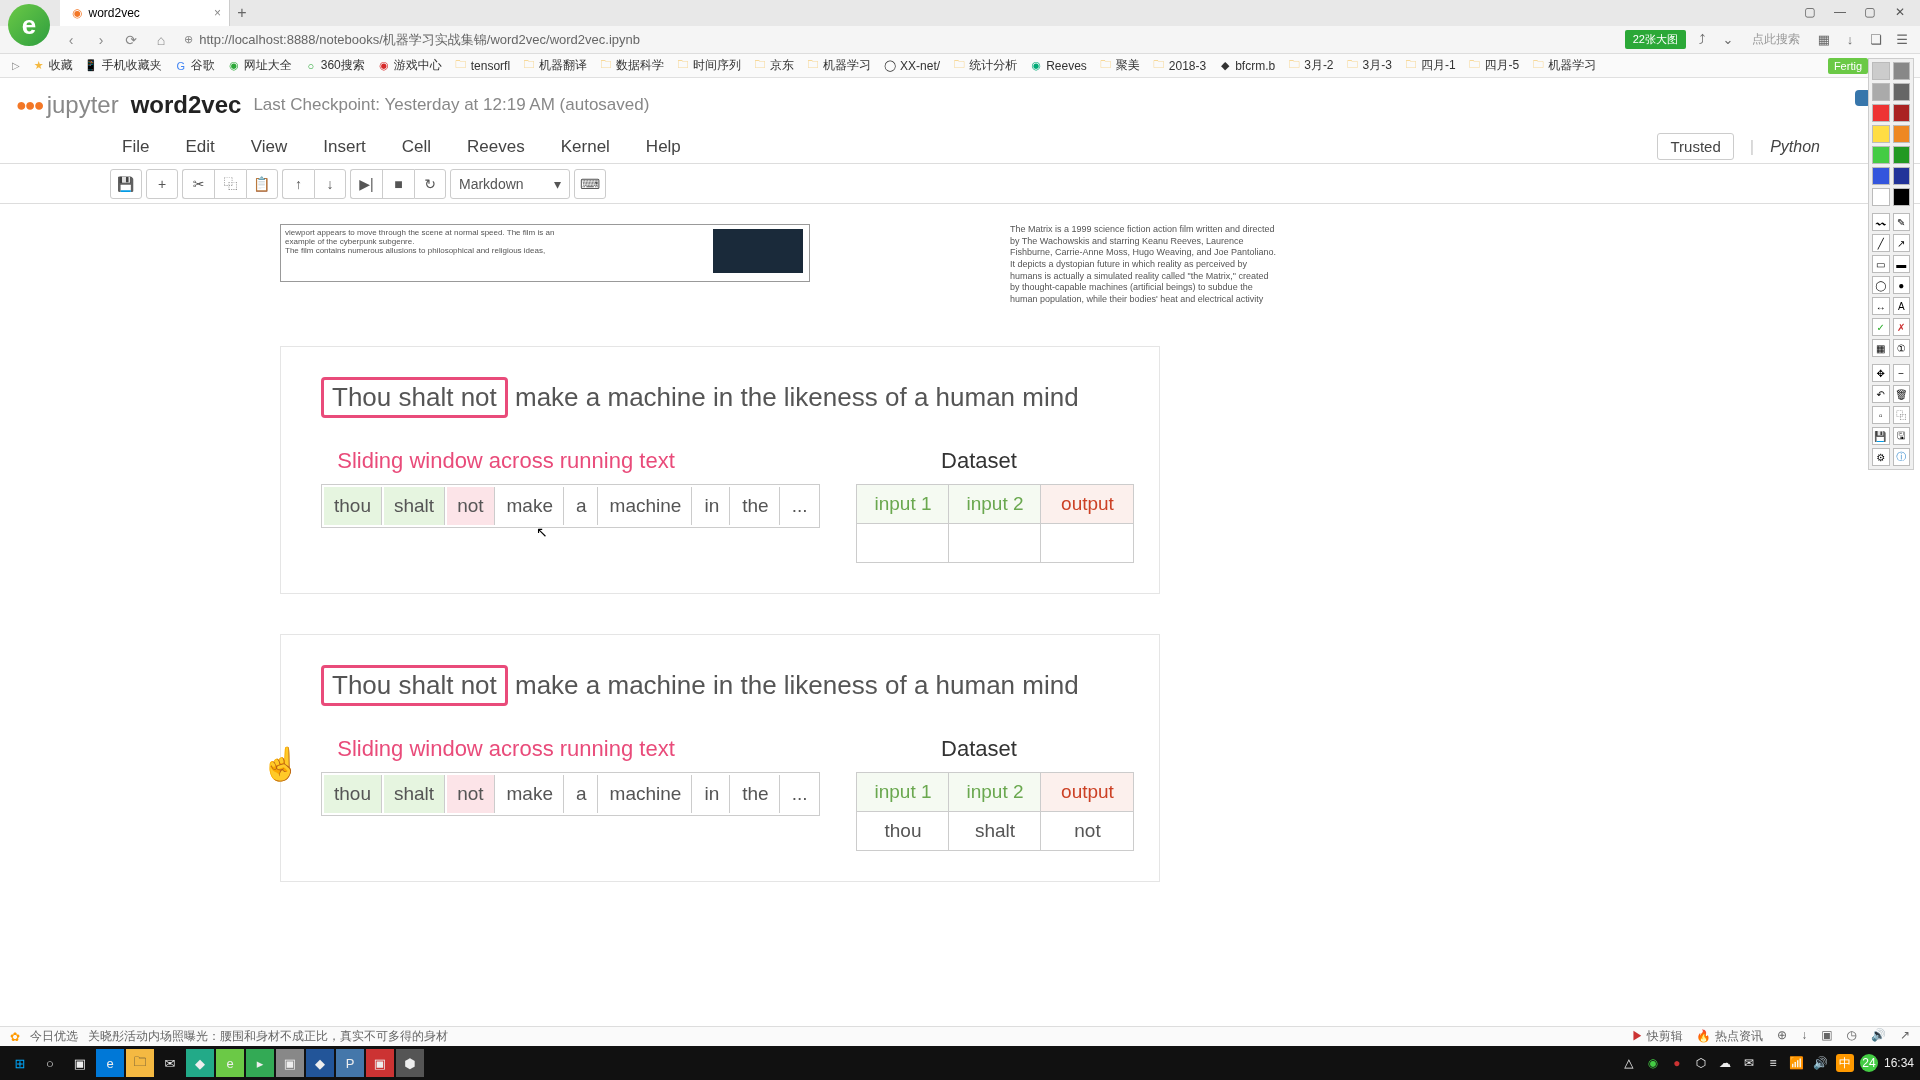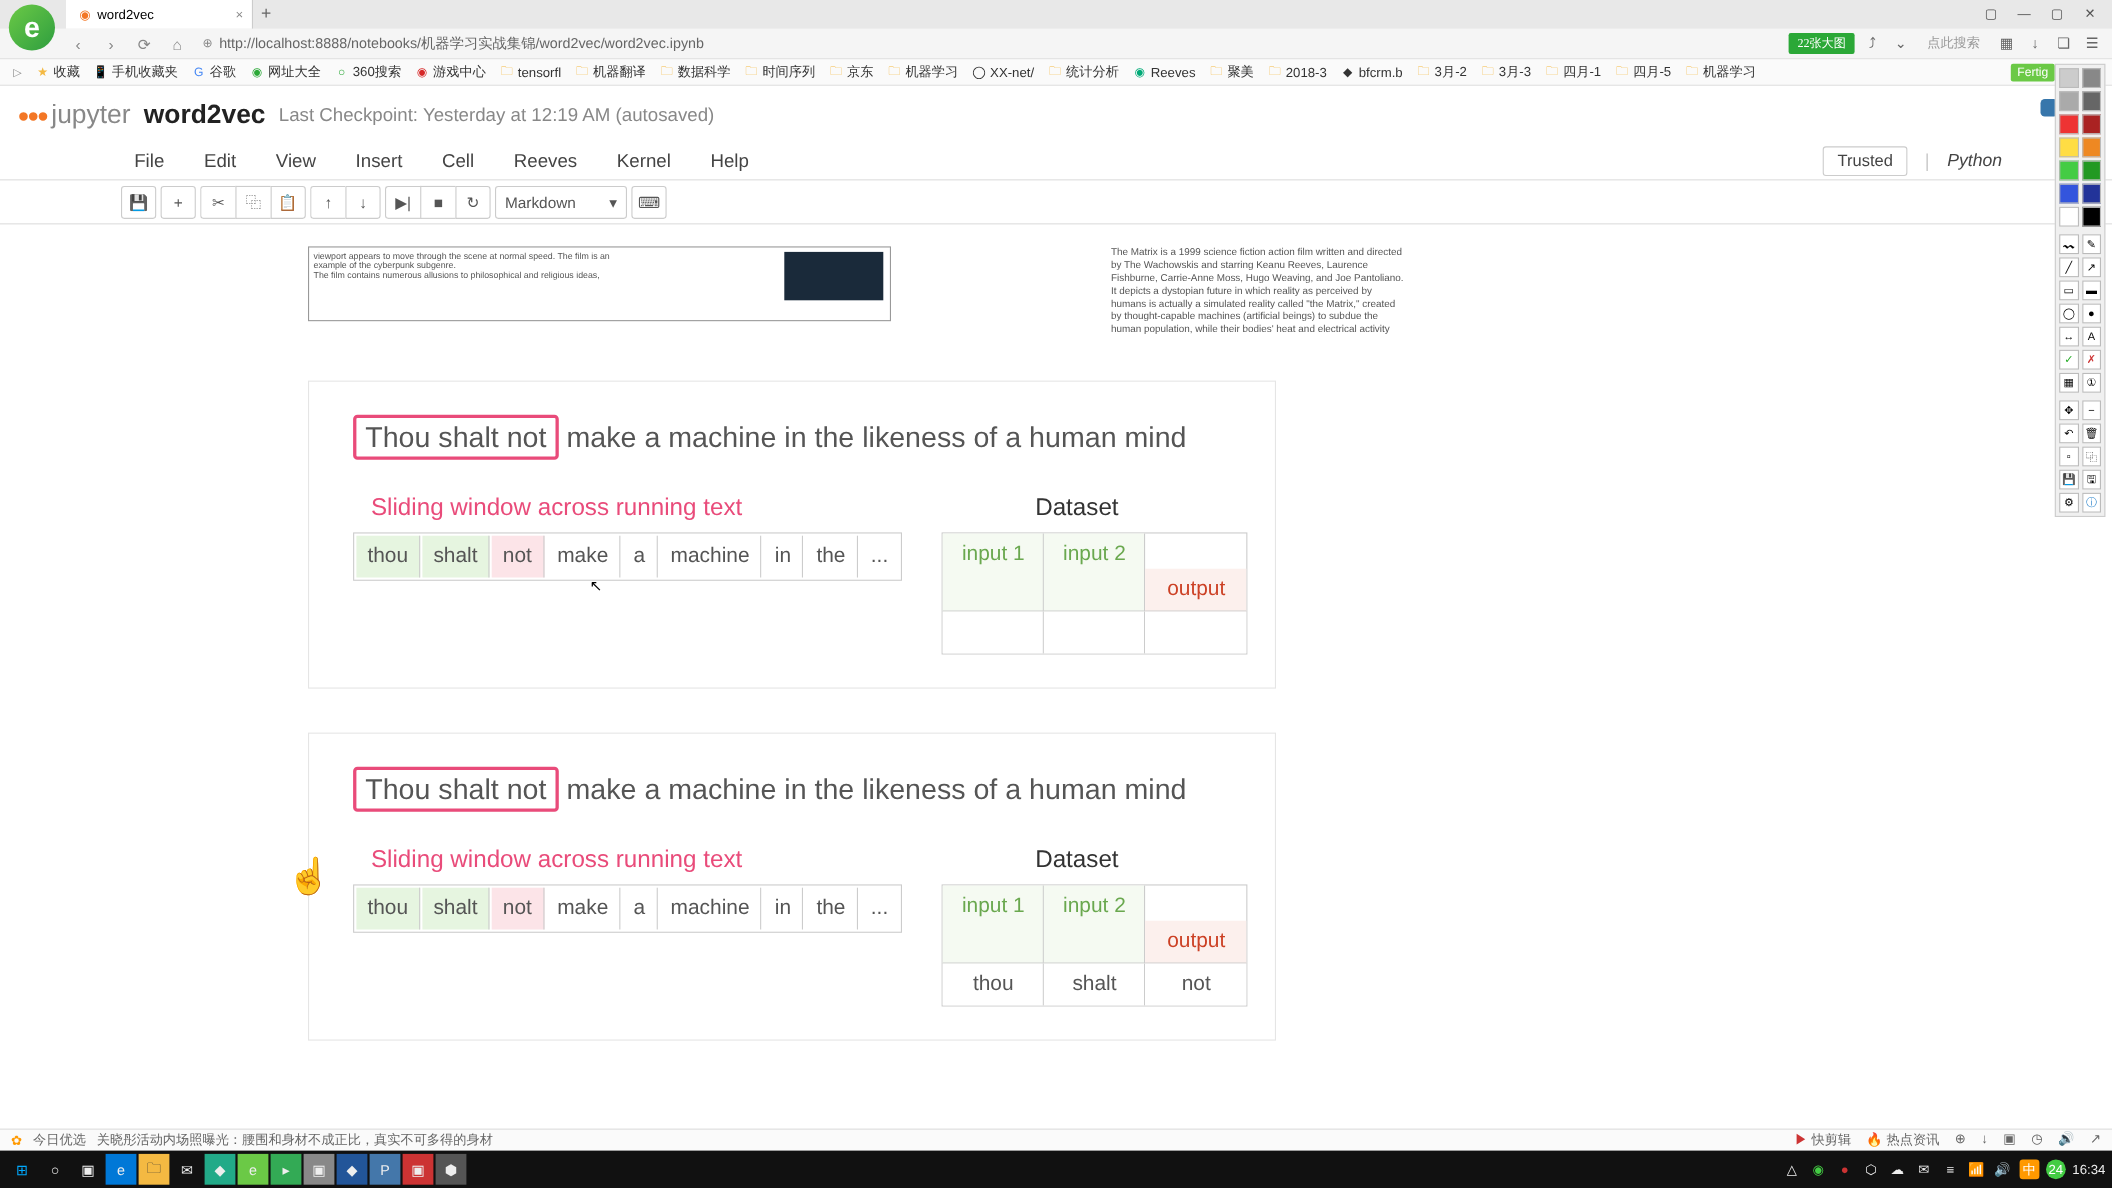--- a/index.html
+++ b/index.html
@@ -13,21 +13,21 @@
 .tab-close { position: absolute; right: 8px; top: 6px; font-size: 12px; color: #888; cursor: pointer; }
 .new-tab { width: 24px; text-align: center; color: #666; font-size: 16px; cursor: pointer; }
 .win-controls { position: absolute; right: 6px; top: 2px; display: flex; gap: 2px; }
 .win-btn { width: 28px; height: 20px; display: flex; align-items: center; justify-content: center; font-size: 12px; cursor: pointer; color: #555; }
 
 .addr-row { display: flex; align-items: center; height: 28px; padding: 0 8px 0 60px; gap: 8px; }
 .nav-btn { width: 22px; height: 22px; display: flex; align-items: center; justify-content: center; color: #888; cursor: pointer; font-size: 14px; }
 .url-bar { flex: 1; font-size: 13px; color: #666; padding: 0 4px; display: flex; align-items: center; }
 .url-icon { color: #888; margin-right: 6px; font-size: 11px; }
 .addr-right { display: flex; align-items: center; gap: 6px; }
-.zoom-badge { background: #2ba837; color: #fff; font-size: 11px; padding: 2px 8px; border-radius: 2px; font-family: Liberation Serif, serif; }
+.zoom-badge { background: #2ba837; color: #fff; font-size: 11px; padding: 2px 8px; border-radius: 2px; }
 .search-hint { font-size: 12px; color: #999; padding: 0 8px; }
 .addr-icon { width: 20px; height: 20px; display: flex; align-items: center; justify-content: center; color: #666; cursor: pointer; font-size: 13px; }
 
 
 .bookmarks { height: 24px; background: #fafafa; border-bottom: 1px solid #e0e0e0; display: flex; align-items: center; padding: 0 8px; gap: 4px; font-size: 12px; overflow: hidden; }
 .bm-expand { color: #888; font-size: 10px; cursor: pointer; padding: 0 4px; }
 .bm { display: flex; align-items: center; gap: 3px; color: #333; padding: 0 4px; cursor: pointer; white-space: nowrap; }
 .bm-icon { width: 14px; height: 14px; display: inline-flex; align-items: center; justify-content: center; font-size: 11px; }
 .folder-ic { color: #f4b942; }
 .star-ic { color: #f4b942; }
@@ -58,21 +58,21 @@
 .tbtn { width: 32px; height: 30px; border: 1px solid #ccc; background: #fff; border-radius: 3px; display: flex; align-items: center; justify-content: center; cursor: pointer; font-size: 14px; color: #555; }
 .tbtn-group { display: flex; gap: 0; }
 .tbtn-group .tbtn { border-radius: 0; border-right: none; }
 .tbtn-group .tbtn:first-child { border-radius: 3px 0 0 3px; }
 .tbtn-group .tbtn:last-child { border-radius: 0 3px 3px 0; border-right: 1px solid #ccc; }
 .celltype { width: 120px; height: 30px; border: 1px solid #ccc; border-radius: 3px; padding: 0 8px; font-size: 14px; color: #555; background: #fff; display: flex; align-items: center; justify-content: space-between; cursor: pointer; }
 
 
 .notebook { padding: 20px 100px 20px 280px; }
 .content-image-top { display: flex; gap: 200px; margin-bottom: 40px; }
-.img-card { width: 530px; height: 68px; border: 1px solid #999; background: #fff; padding: 4px; font-size: 8px; color: #555; position: relative; }
+.img-card { width: 530px; height: 58px; border: 1px solid #999; background: #fff; padding: 4px; font-size: 8px; color: #555; position: relative; }
 .img-card .thumb { position: absolute; right: 6px; top: 4px; width: 90px; height: 44px; background: #1a2a3a; }
 .wiki-blurb { width: 270px; font-size: 9px; color: #555; line-height: 1.3; }
 
 .section-heading { font-size: 32px; font-weight: 600; margin: 30px 0 20px; }
 
 .diagram-box { border: 1px solid #e5e5e5; padding: 30px 40px; margin-bottom: 40px; position: relative; width: 880px; }
 .sentence { font-size: 26px; color: #555; margin-bottom: 30px; }
 .highlight-pink { border: 3px solid #e94b7a; border-radius: 4px; padding: 2px 8px; display: inline-block; }
 .sliding-label { color: #e94b7a; font-size: 22px; }
 .dataset-label { font-size: 22px; color: #333; text-align: center; }
@@ -85,21 +85,21 @@
 .word-table td { border-right: 1px solid #ccc; padding: 8px 10px; font-size: 19px; color: #555; }
 .word-table td:last-child { border-right: none; }
 .word-table td.hl-green { background: #e6f5e0; }
 .word-table td.hl-pink { background: #fce4e8; }
 
 .data-table { display: flex; flex-direction: column; border: 1px solid #ccc; }
 .data-table .drow { display: flex; }
 .data-table .dcell { width: 92px; border-right: 1px solid #ccc; border-bottom: 1px solid #ccc; padding: 8px 4px; text-align: center; font-size: 19px; }
 .data-table .dcell:last-child { border-right: none; }
 .data-table .dcell.green { color: #6aa84f; background: #f5faf2; }
-.data-table .dcell.red { color: #cc4125; background: #fcf0ed; margin-top: 32px; }
+.data-table .dcell.red { color: #cc4125; background: #fcf0ed; }
 .data-table .drow.body .dcell { color: #555; background: #fff; }
 .data-table .drow:last-child .dcell { border-bottom: none; }
 
 .annotation-hand { position: absolute; left: -20px; top: 110px; color: #d62828; font-size: 32px; }
 
 
 .anno-palette { position: absolute; right: 6px; top: 58px; width: 46px; background: #f0f0f0; border: 1px solid #ccc; padding: 3px; display: flex; flex-direction: column; gap: 3px; }
 .anno-row { display: flex; gap: 3px; }
 .anno-cell { width: 18px; height: 18px; border: 1px solid #bbb; display: flex; align-items: center; justify-content: center; font-size: 10px; cursor: pointer; background: #fff; }
 .fertig-btn { background: #6bc946; color: #fff; font-size: 11px; padding: 2px 6px; border-radius: 2px; position: absolute; right: 52px; top: 58px; cursor: pointer; }

